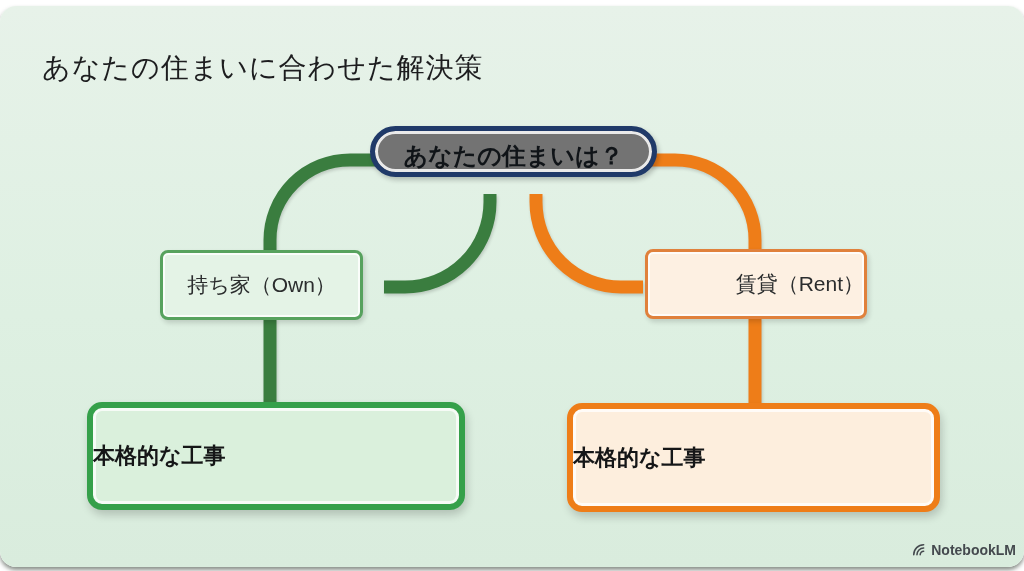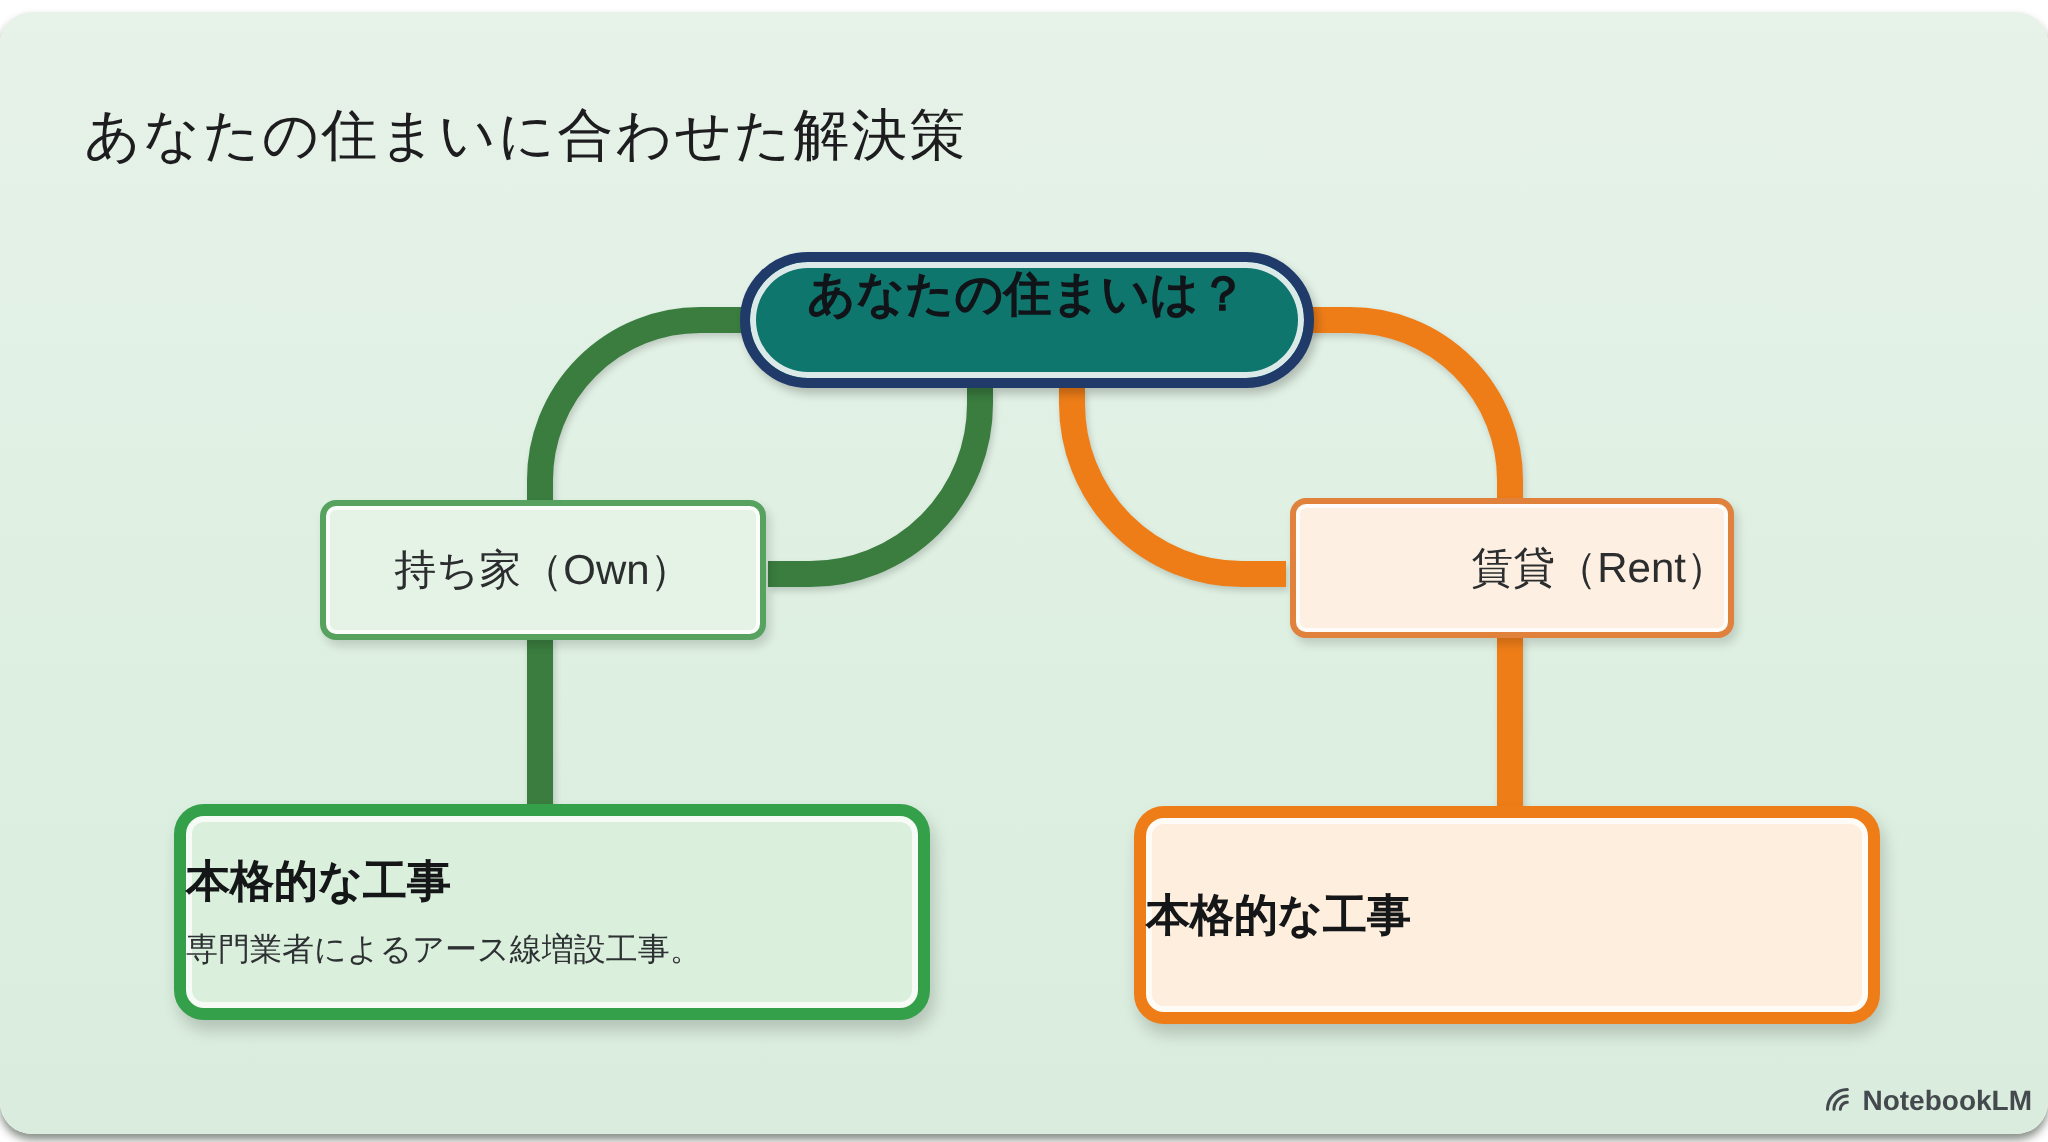--- a/index.html
+++ b/index.html
@@ -18,34 +18,34 @@
     position:absolute;left:42px;top:30px;
     font-size:28px;font-weight:normal;color:#1d1d1f;letter-spacing:1px;
   }
   svg.connectors{position:absolute;left:0;top:0;width:1024px;height:571px;
     filter:drop-shadow(1px 2px 1.5px rgba(0,0,0,.16));}
   svg.connectors path{fill:none;stroke-width:13;stroke-linecap:butt;}
   .conn-green{stroke:#3a7d3f;}
   .conn-orange{stroke:#ee7d18;}
 
   .root-node{
-    position:absolute;left:370px;top:126px;width:287px;height:68px;
+    position:absolute;left:370px;top:126px;width:287px;height:51px;
     box-sizing:border-box;border:5px solid #203a69;border-radius:34px;
-    background:#0f766e;box-shadow:2px 3px 5px rgba(0,0,0,.22), inset 0 0 0 3px rgba(255,255,255,.85);
-    display:flex;align-items:flex-start;justify-content:center;
+    background:#737373;box-shadow:2px 3px 5px rgba(0,0,0,.22), inset 0 0 0 3px rgba(255,255,255,.85);
+    display:flex;align-items:flex-end;justify-content:center;
   }
   .root-node .label{font-size:24px;font-weight:bold;color:#101418;}
 
   .branch-node{
     position:absolute;box-sizing:border-box;border-radius:8px;
     display:flex;align-items:center;justify-content:center;
     box-shadow:2px 3px 5px rgba(0,0,0,.15), inset 0 0 0 2px rgba(255,255,255,.8);
     font-size:21px;color:#2b2d2e;
   }
-  .node-own{left:160px;top:250px;width:223px;height:70px;border:3px solid #57a25e;background:#e4f3e6;}
+  .node-own{left:160px;top:250px;width:203px;height:70px;border:3px solid #57a25e;background:#e4f3e6;}
   .node-rent{left:645px;top:249px;width:222px;height:70px;border:3px solid #e0813c;background:#fdf0e2;justify-content:flex-end;}
 
   .result-box{
     position:absolute;box-sizing:border-box;border-radius:15px;
     display:flex;flex-direction:column;align-items:flex-start;justify-content:center;gap:9px;
     box-shadow:2px 5px 8px rgba(0,0,0,.18), inset 0 0 0 3px rgba(255,255,255,.75);
     text-align:center;
   }
   .result-own{left:87px;top:402px;width:378px;height:108px;border:6px solid #35a04a;background:#daf0dc;}
   .result-rent{left:567px;top:403px;width:373px;height:109px;border:6px solid #ee7d18;background:#fdeedd;}
@@ -82,21 +82,20 @@
 <div class="branch-node node-own">
   <span>持ち家（Own）</span>
 </div>
 
 <div class="branch-node node-rent">
   <span>賃貸（Rent）</span>
 </div>
 
 <div class="result-box result-own">
   <div class="result-title">本格的な工事</div>
-  <div class="result-desc">専門業者によるアース線増設工事。</div>
 </div>
 
 <div class="result-box result-rent">
   <div class="result-title">本格的な工事</div>
 </div>
 
 <div class="footer-brand">
   <svg width="14" height="14" viewBox="0 0 24 24">
     <g fill="none" stroke="#44494e" stroke-width="2.6" stroke-linecap="round">
       <path d="M3 20a17 17 0 0 1 17-17"></path>

